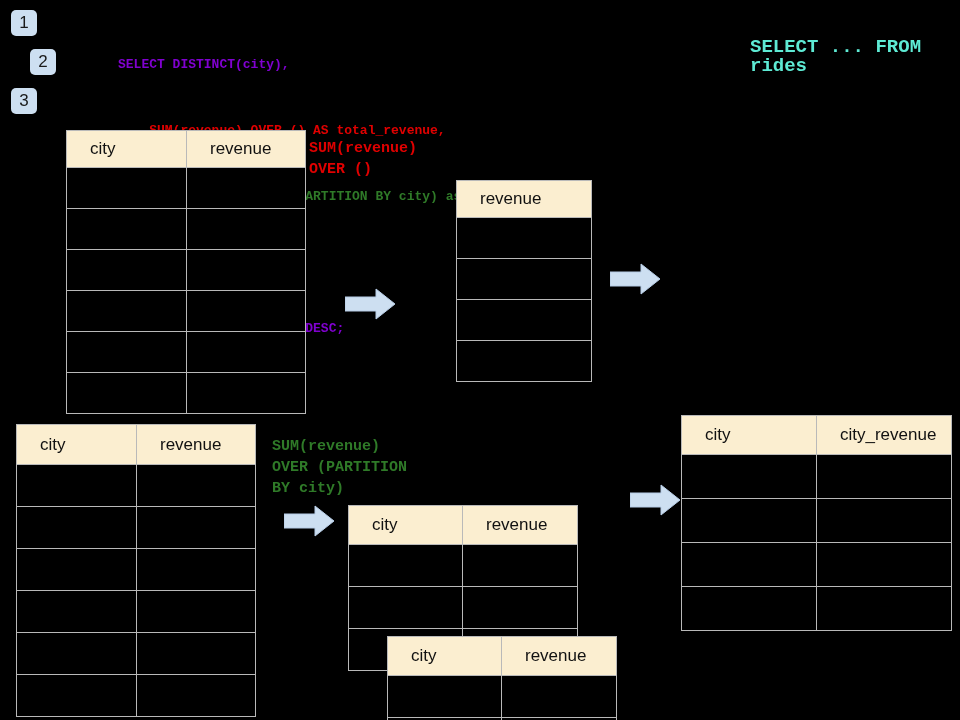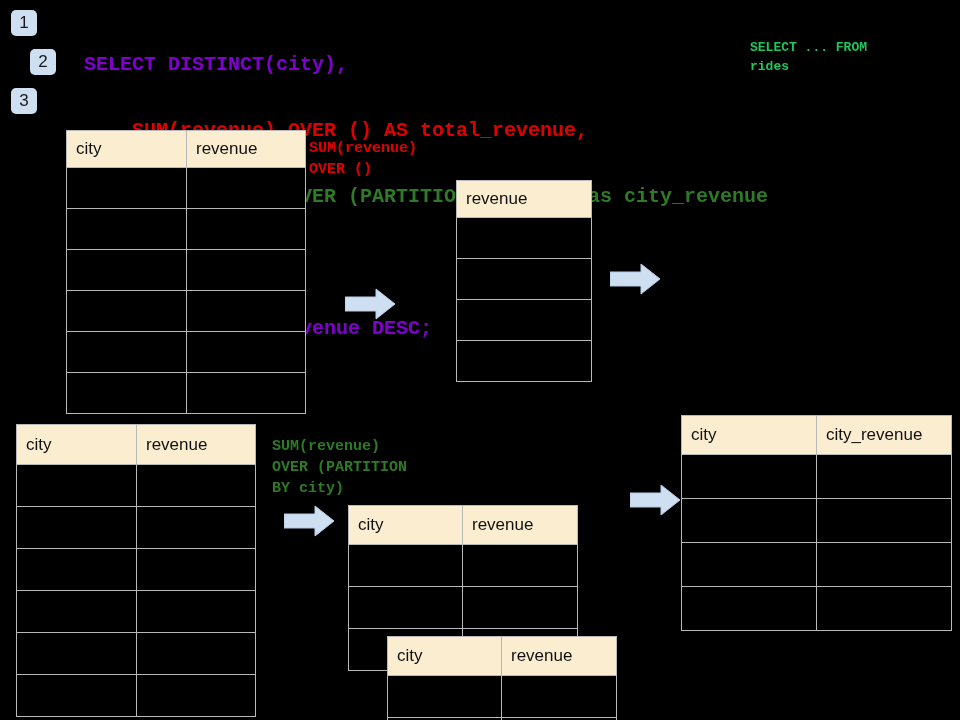--- a/index.html
+++ b/index.html
@@ -29,40 +29,41 @@
     font-size: 17px;
     line-height: 26px;
     text-align: center;
     font-weight: 400;
   }
 
   
   .sql-block {
     position: absolute;
     font-family: "Liberation Mono", monospace;
-    font-size: 20px;
+    font-size: 13px;
     font-weight: bold;
     line-height: 22px;
     white-space: pre;
     letter-spacing: 0px;
+    margin-left: 34px;
   }
   .sql-line { white-space: pre; }
   .c-purple { color: #8000d0; }
   .c-red    { color: #e00000; }
   .c-green  { color: #2f7a28; }
 
   
   .note-small {
     position: absolute;
     font-family: "Liberation Mono", monospace;
-    font-size: 13px;
+    font-size: 19px;
     font-weight: bold;
     line-height: 19px;
     white-space: pre;
-    color: #22c55e;
+    color: #5eead4;
   }
 
   
   .annot {
     position: absolute;
     font-family: Liberation Mono, monospace;
     font-size: 15px;
     font-weight: bold;
     line-height: 21px;
     white-space: pre;
@@ -83,21 +84,21 @@
     padding: 0;
   }
   .tbl th {
     border: 1px solid #b9b9b9;
     background: #fbeed0;
     color: #111111;
     font-family: "Liberation Sans", sans-serif;
     font-size: 17px;
     font-weight: 400;
     text-align: left;
-    padding: 0 0 0 9px;
+    padding: 0 0 0 23px;
   }
 
   
   .arrow {
     position: absolute;
   }
 </style>
 </head>
 <body>
 

